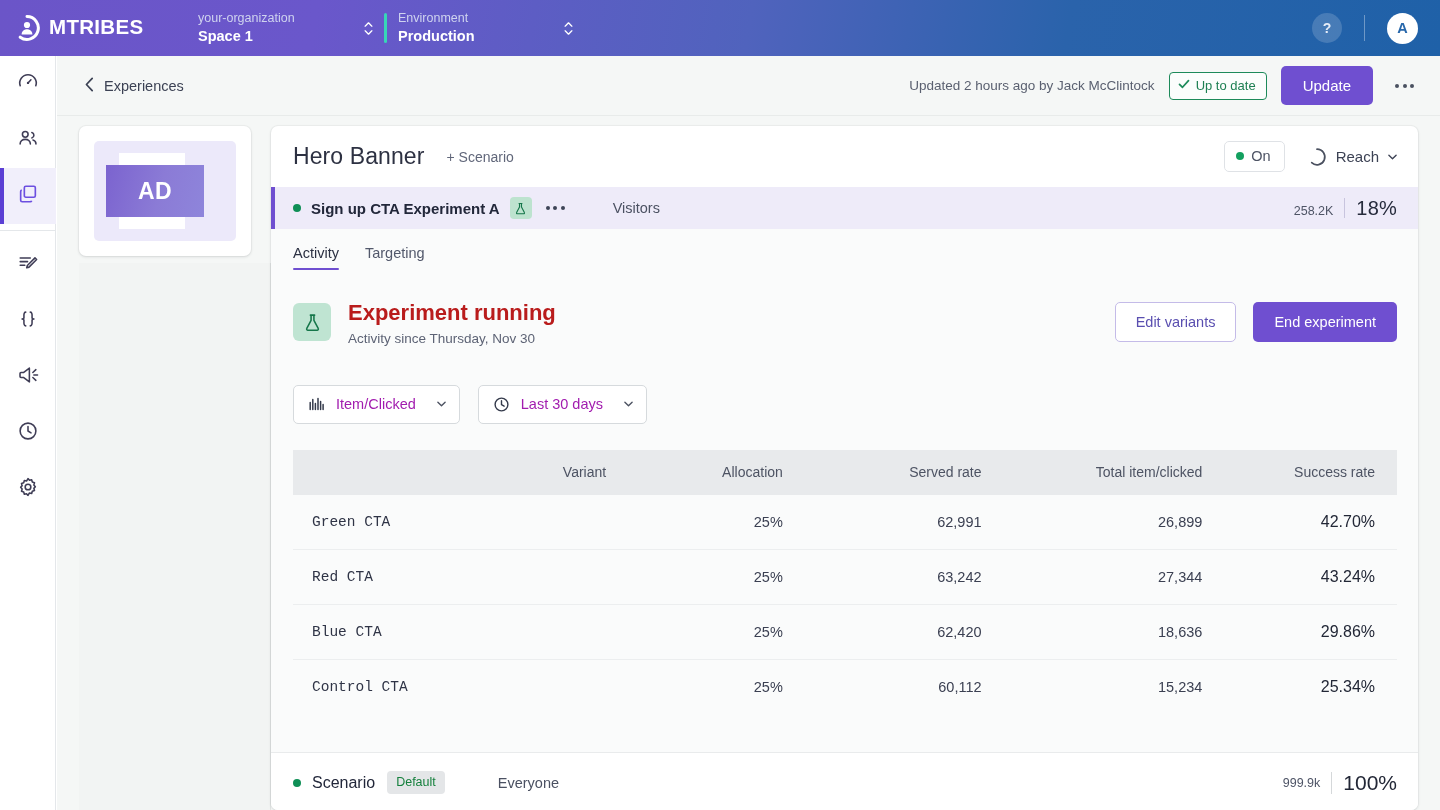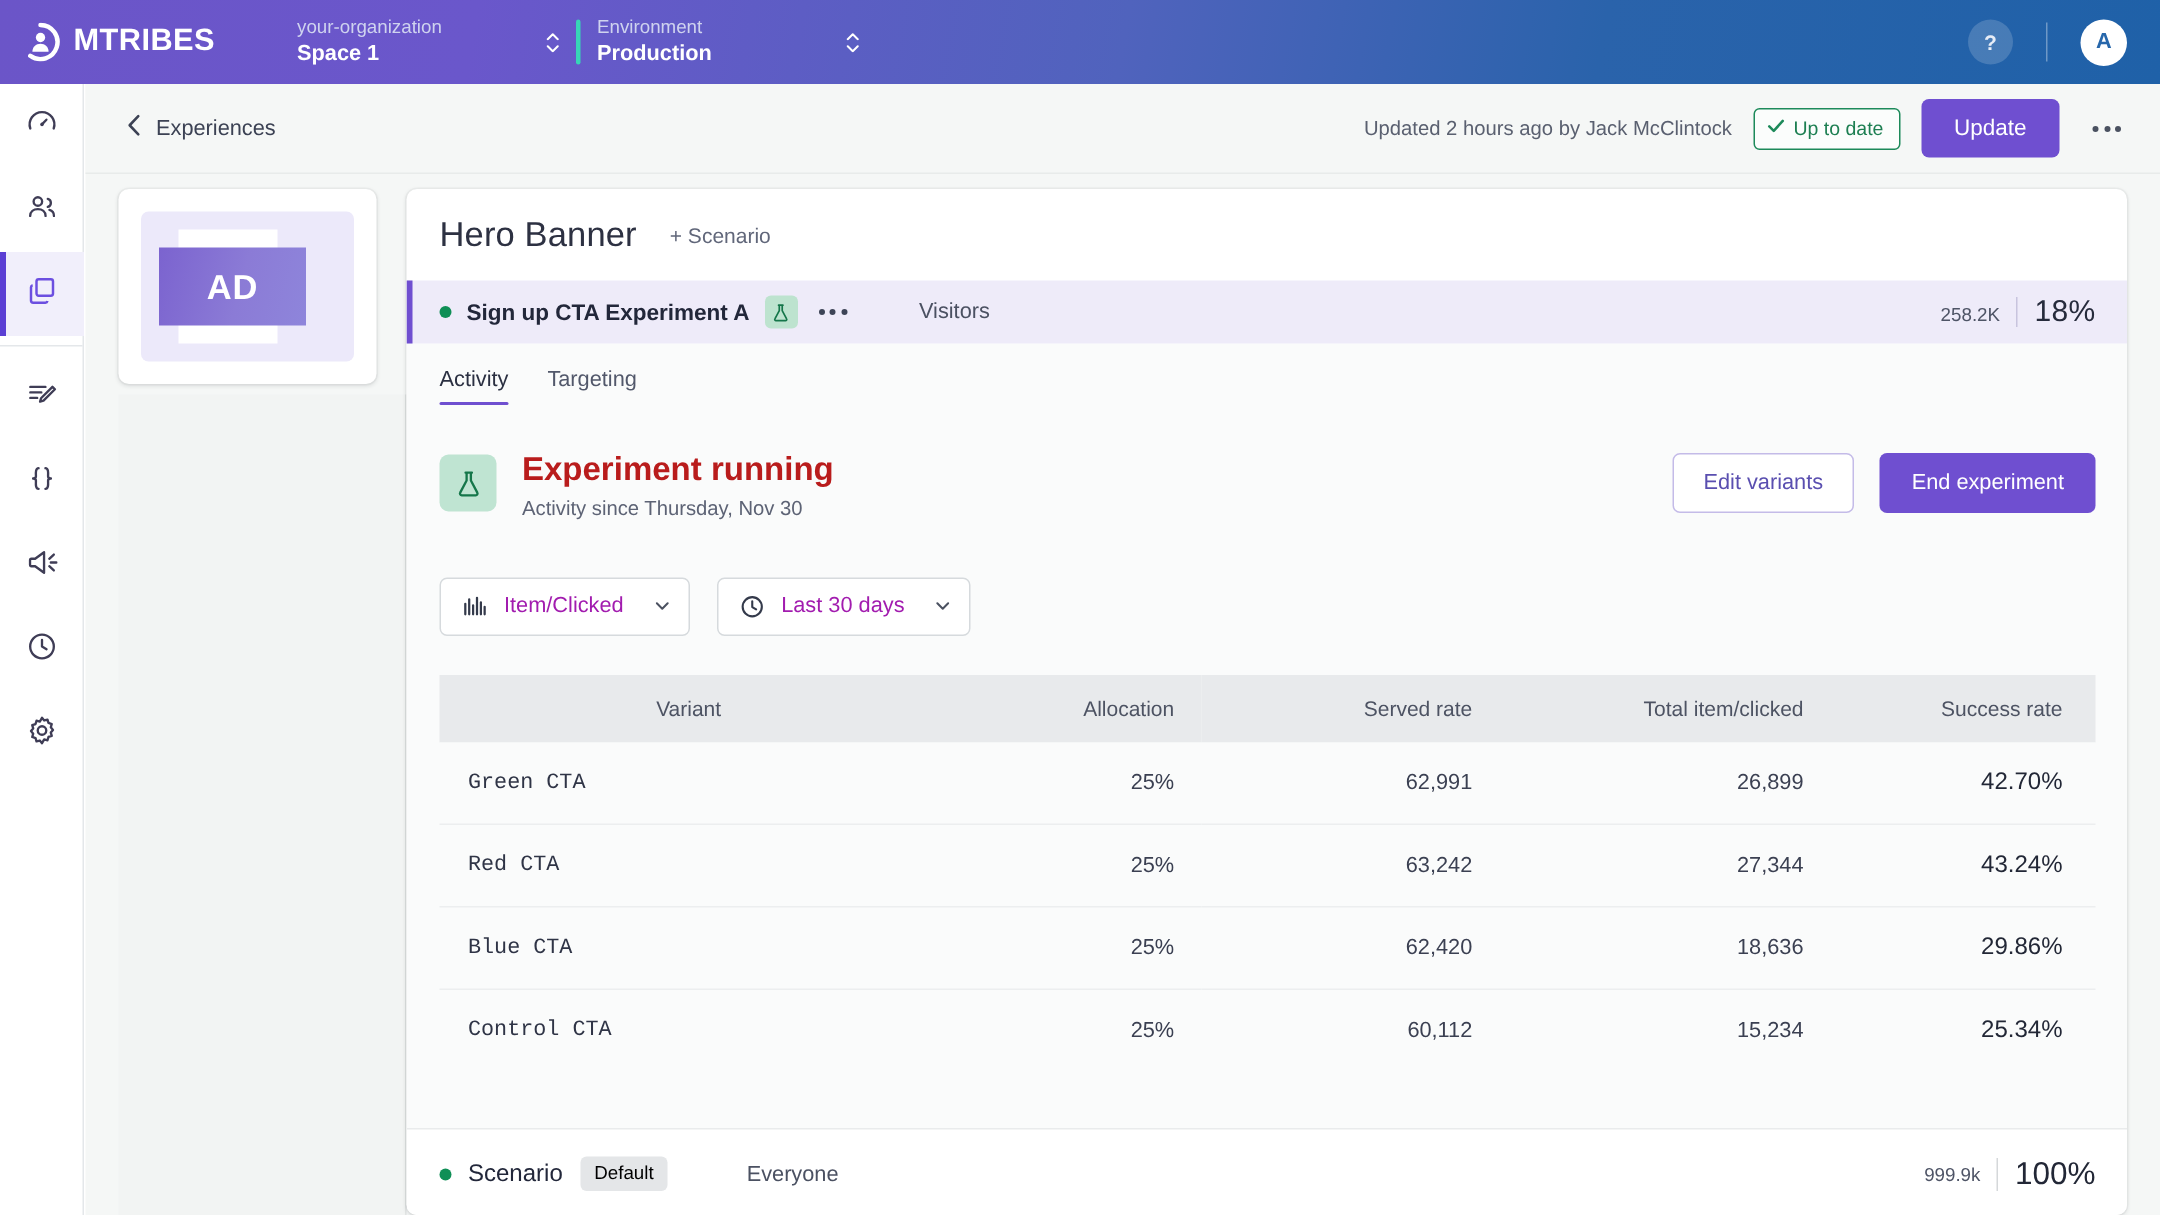--- a/index.html
+++ b/index.html
@@ -233,40 +233,40 @@
   }
   .filter .f-caret { margin-left: 10px; width: 9px; height: 6px; color: #4b5160; }
   .filter svg.f-ico { width: 17px; height: 17px; color: #343a4b; }
 
   
   .tbl { width: 100%; margin-top: 26px; border-collapse: collapse; table-layout: fixed; }
   .tbl th {
     background: #e8eaec; color: #4d5363; font-weight: 400; font-size: 14px;
     text-align: right; padding: 14px 18px 15px 18px;
   }
-  .tbl th:first-child { text-align: center; padding-left: 19px; }
+  .tbl th:first-child { text-align: right; padding-left: 19px; }
   .tbl td {
     font-size: 14.5px; color: #3b4052; text-align: right;
     padding: 18px 18px 18px 18px; border-bottom: 1px solid #eceeef;
     background: #fafbfb;
   }
   .tbl td:first-child { text-align: left; padding-left: 19px; color: #2f3446; font-family: Liberation Mono, monospace; }
   .tbl td.rate { font-size: 16px; color: #222736; padding-right: 22px; }
   .tbl th.rate-h { padding-right: 22px; }
   .tbl tbody tr:last-child td { border-bottom: none; }
 
   
   .scen-row {
     display: flex; align-items: center; height: 60px;
     border-top: 1px solid #e9ebec; padding: 0 21px 0 22px; background: #ffffff;
   }
   .scen-dot { width: 8px; height: 8px; border-radius: 50%; background: #0f8f56; margin-right: 11px; }
   .scen-label { font-size: 16px; color: #22273a; font-weight: 400; }
   .scen-chip {
-    margin-left: 12px; background: #e4e6e8; color: #000000; border-radius: 4px;
+    margin-left: 12px; background: #e4e6e8; color: #15803d; border-radius: 4px;
     font-size: 12.5px; padding: 4px 9px 5px 9px;
   }
   .scen-aud { margin-left: 53px; font-size: 14.5px; color: #4b5162; }
   .scen-right { margin-left: auto; display: flex; align-items: center; }
   .scen-count { font-size: 12.5px; color: #4e5466; padding-right: 11px; }
   .scen-sep { width: 1px; height: 22px; background: #d5d8da; }
   .scen-pct { font-size: 21px; color: #222736; padding-left: 11px; }
 </style>
 </head>
 <body>
@@ -436,20 +436,37 @@
             </div>
           </div>
           <div class="left-panel"></div>
         </div>
 
         <div class="exp-card">
 
           <div class="exp-head">
             <span class="exp-title">Hero Banner</span>
             <span class="add-scenario">+ Scenario</span>
+            <div class="head-right">
+              <span class="pill-on">
+                <span class="dot-green"></span>
+                <span>On</span>
+              </span>
+              <span class="reach-sel">
+                <span class="ring">
+                  <svg viewBox="0 0 20 20" fill="none">
+                    <path d="M10 2.2a7.8 7.8 0 1 1-5.3 13.5" stroke="#4b5160" stroke-width="1.7" stroke-linecap="round"></path>
+                  </svg>
+                </span>
+                <span>Reach</span>
+                <svg class="caret-down" viewBox="0 0 10 6" fill="none">
+                    <path d="M1 1l4 4 4-4" stroke="#3c4254" stroke-width="1.5" stroke-linecap="round" stroke-linejoin="round"></path>
+                  </svg>
+              </span>
+            </div>
           </div>
 
           <div class="exp-strip">
             <span class="strip-dot"></span>
             <span class="strip-name">Sign up CTA Experiment A</span>
             <span class="flask-chip">
               <svg viewBox="0 0 16 16" fill="none" stroke="currentColor" stroke-width="1.4" stroke-linejoin="round" stroke-linecap="round">
                 <path d="M6.2 1.8h3.6M6.8 1.8v4.4L3.2 13a1 1 0 0 0 .9 1.5h7.8a1 1 0 0 0 .9-1.5L9.2 6.2V1.8"></path>
               </svg>
             </span>

